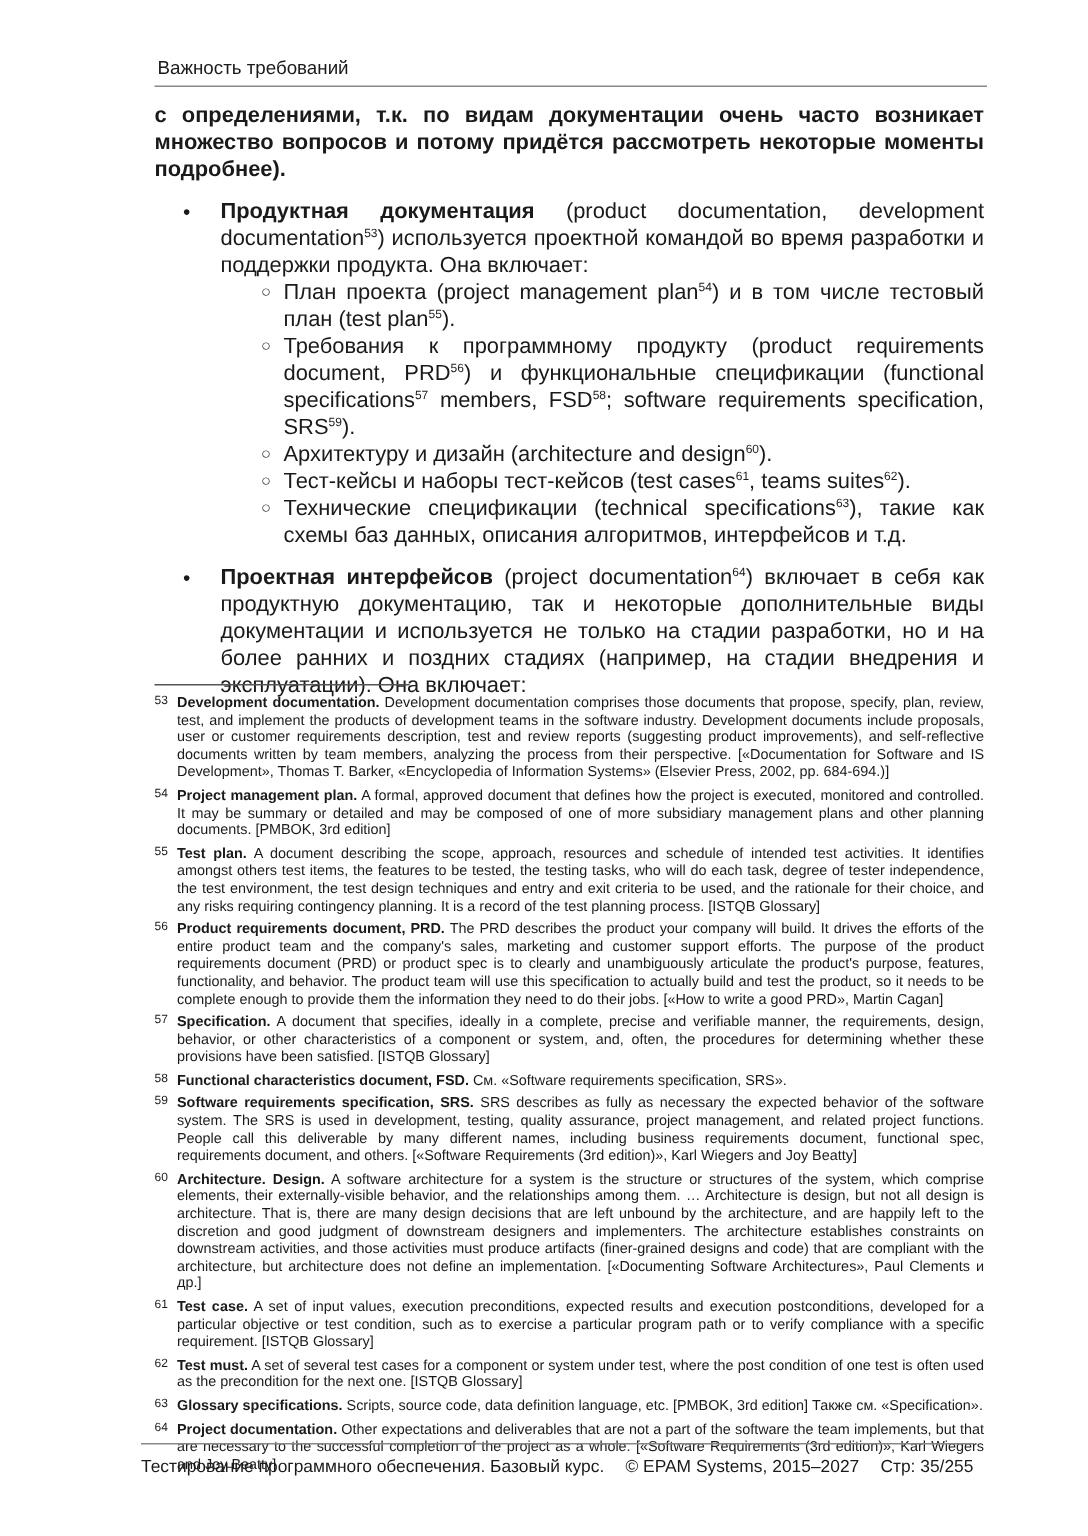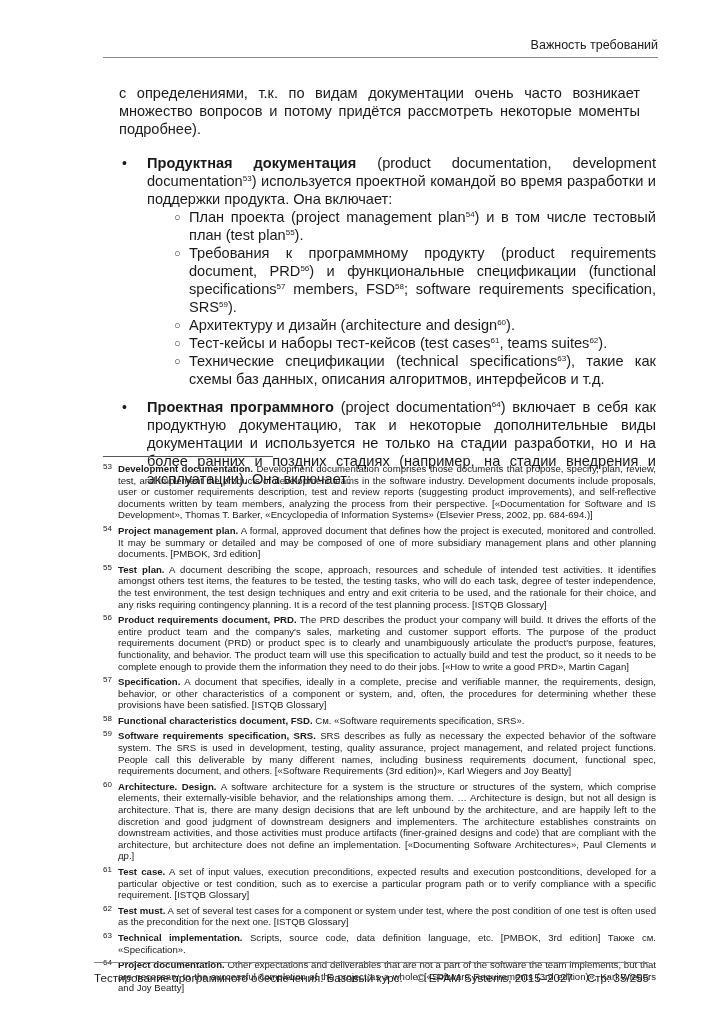--- a/index.html
+++ b/index.html
@@ -1,22 +1,22 @@
 <!DOCTYPE html>
 <html><head>
 <meta charset="utf-8">
 <style>
   html, body { margin: 0; padding: 0; background: #ffffff; }
   body { width: 725px; height: 1024px; position: relative; overflow: hidden;
          font-family: "Liberation Sans", sans-serif; color: #1a1a1a; }
-  .header { position: absolute; left: 103px; top: 38px; width: 555px; text-align: right; }
+  .header { position: absolute; left: 103px; top: 38px; width: 555px; }
   .header-title { font-size: 12.5px; padding-left: 2px; }
   .header-rule { height: 1px; background: #888; margin-top: 5px; }
   .main { position: absolute; left: 103px; top: 68px; width: 553px; font-size: 14.6px; line-height: 18px; }
-  .main p { margin: 16px; text-align: justify; }
+  .main p { margin: 0; text-align: justify; font-weight: bold; }
   .bullets { list-style: none; margin: 10px 0 0 0; padding: 0; }
   .bullet { position: relative; padding-left: 44px; margin-bottom: 10px; text-align: justify; }
   .bullet-dot { position: absolute; left: 19px; top: 0; font-size: 14px; }
   .bullet b { font-weight: bold; }
   .sub { list-style: none; margin: 0; padding: 0; }
   .sub-item { position: relative; padding-left: 42px; text-align: justify; }
   .sub-dot { position: absolute; left: 27px; top: 0; font-size: 11px; color: #333; }
   sup, .sup { font-size: 8px; vertical-align: 5px; line-height: 0; }
   .fn-rule { position: absolute; left: 103px; top: 456px; width: 170px; height: 1px; background: #555; }
   .footnotes { position: absolute; left: 103px; top: 463px; width: 553px; font-size: 9.6px; line-height: 11.6px; }
@@ -60,39 +60,39 @@
           <span>Тест-кейсы и наборы тест-кейсов (test cases</span><sup>61</sup><span>, teams suites</span><sup>62</sup><span>).</span>
         </li>
         <li class="sub-item">
           <span class="sub-dot">○</span>
           <span>Технические спецификации (technical specifications</span><sup>63</sup><span>), такие как схемы баз данных, описания алгоритмов, интерфейсов и т.д.</span>
         </li>
       </ul>
     </li>
     <li class="bullet">
       <span class="bullet-dot">•</span>
-      <b>Проектная программного</b><span> (project documentation</span><sup>64</sup><span>) включает в себя как продуктную документацию, так и некоторые дополнительные виды документации и используется не только на стадии разработки, но и на более ранних и поздних стадиях (например, на стадии внедрения и эксплуатации). Она включает:</span>
+      <b>Проектная интерфейсов</b><span> (project documentation</span><sup>64</sup><span>) включает в себя как продуктную документацию, так и некоторые дополнительные виды документации и используется не только на стадии разработки, но и на более ранних и поздних стадиях (например, на стадии внедрения и эксплуатации). Она включает:</span>
     </li>
   </ul>
 </div>
 
 <div class="fn-rule"></div>
 
 <div class="footnotes">
   <div class="fn"><span class="fn-num">53</span><b>Development documentation.</b><span> Development documentation comprises those documents that propose, specify, plan, review, test, and implement the products of development teams in the software industry. Development documents include proposals, user or customer requirements description, test and review reports (suggesting product improvements), and self-reflective documents written by team members, analyzing the process from their perspective. [«Documentation for Software and IS Development», Thomas T. Barker, «Encyclopedia of Information Systems» (Elsevier Press, 2002, pp. 684-694.)]</span></div>
   <div class="fn"><span class="fn-num">54</span><b>Project management plan.</b><span> A formal, approved document that defines how the project is executed, monitored and controlled. It may be summary or detailed and may be composed of one of more subsidiary management plans and other planning documents. [PMBOK, 3rd edition]</span></div>
   <div class="fn"><span class="fn-num">55</span><b>Test plan.</b><span> A document describing the scope, approach, resources and schedule of intended test activities. It identifies amongst others test items, the features to be tested, the testing tasks, who will do each task, degree of tester independence, the test environment, the test design techniques and entry and exit criteria to be used, and the rationale for their choice, and any risks requiring contingency planning. It is a record of the test planning process. [ISTQB Glossary]</span></div>
   <div class="fn"><span class="fn-num">56</span><b>Product requirements document, PRD.</b><span> The PRD describes the product your company will build. It drives the efforts of the entire product team and the company's sales, marketing and customer support efforts. The purpose of the product requirements document (PRD) or product spec is to clearly and unambiguously articulate the product's purpose, features, functionality, and behavior. The product team will use this specification to actually build and test the product, so it needs to be complete enough to provide them the information they need to do their jobs. [«How to write a good PRD», Martin Cagan]</span></div>
   <div class="fn"><span class="fn-num">57</span><b>Specification.</b><span> A document that specifies, ideally in a complete, precise and verifiable manner, the requirements, design, behavior, or other characteristics of a component or system, and, often, the procedures for determining whether these provisions have been satisfied. [ISTQB Glossary]</span></div>
   <div class="fn"><span class="fn-num">58</span><b>Functional characteristics document, FSD.</b><span> См. «Software requirements specification, SRS».</span></div>
   <div class="fn"><span class="fn-num">59</span><b>Software requirements specification, SRS.</b><span> SRS describes as fully as necessary the expected behavior of the software system. The SRS is used in development, testing, quality assurance, project management, and related project functions. People call this deliverable by many different names, including business requirements document, functional spec, requirements document, and others. [«Software Requirements (3rd edition)», Karl Wiegers and Joy Beatty]</span></div>
   <div class="fn"><span class="fn-num">60</span><b>Architecture. Design.</b><span> A software architecture for a system is the structure or structures of the system, which comprise elements, their externally-visible behavior, and the relationships among them. … Architecture is design, but not all design is architecture. That is, there are many design decisions that are left unbound by the architecture, and are happily left to the discretion and good judgment of downstream designers and implementers. The architecture establishes constraints on downstream activities, and those activities must produce artifacts (finer-grained designs and code) that are compliant with the architecture, but architecture does not define an implementation. [«Documenting Software Architectures», Paul Clements и др.]</span></div>
   <div class="fn"><span class="fn-num">61</span><b>Test case.</b><span> A set of input values, execution preconditions, expected results and execution postconditions, developed for a particular objective or test condition, such as to exercise a particular program path or to verify compliance with a specific requirement. [ISTQB Glossary]</span></div>
   <div class="fn"><span class="fn-num">62</span><b>Test must.</b><span> A set of several test cases for a component or system under test, where the post condition of one test is often used as the precondition for the next one. [ISTQB Glossary]</span></div>
-  <div class="fn"><span class="fn-num">63</span><b>Technical implementation.</b><span> Scripts, source code, data definition language, etc. [PMBOK, 3rd edition] Также см. «Specification».</span></div>
+  <div class="fn"><span class="fn-num">63</span><b>Glossary specifications.</b><span> Scripts, source code, data definition language, etc. [PMBOK, 3rd edition] Также см. «Specification».</span></div>
   <div class="fn"><span class="fn-num">64</span><b>Project documentation.</b><span> Other expectations and deliverables that are not a part of the software the team implements, but that are necessary to the successful completion of the project as a whole. [«Software Requirements (3rd edition)», Karl Wiegers and Joy Beatty]</span></div>
 </div>
 
 <div class="footer">
   <div class="footer-rule"></div>
   <div class="footer-row">
     <span>Тестирование программного обеспечения. Базовый курс.</span>
     <span>© EPAM Systems, 2015–2027</span>
     <span>Стр: 35/255</span>
   </div>

